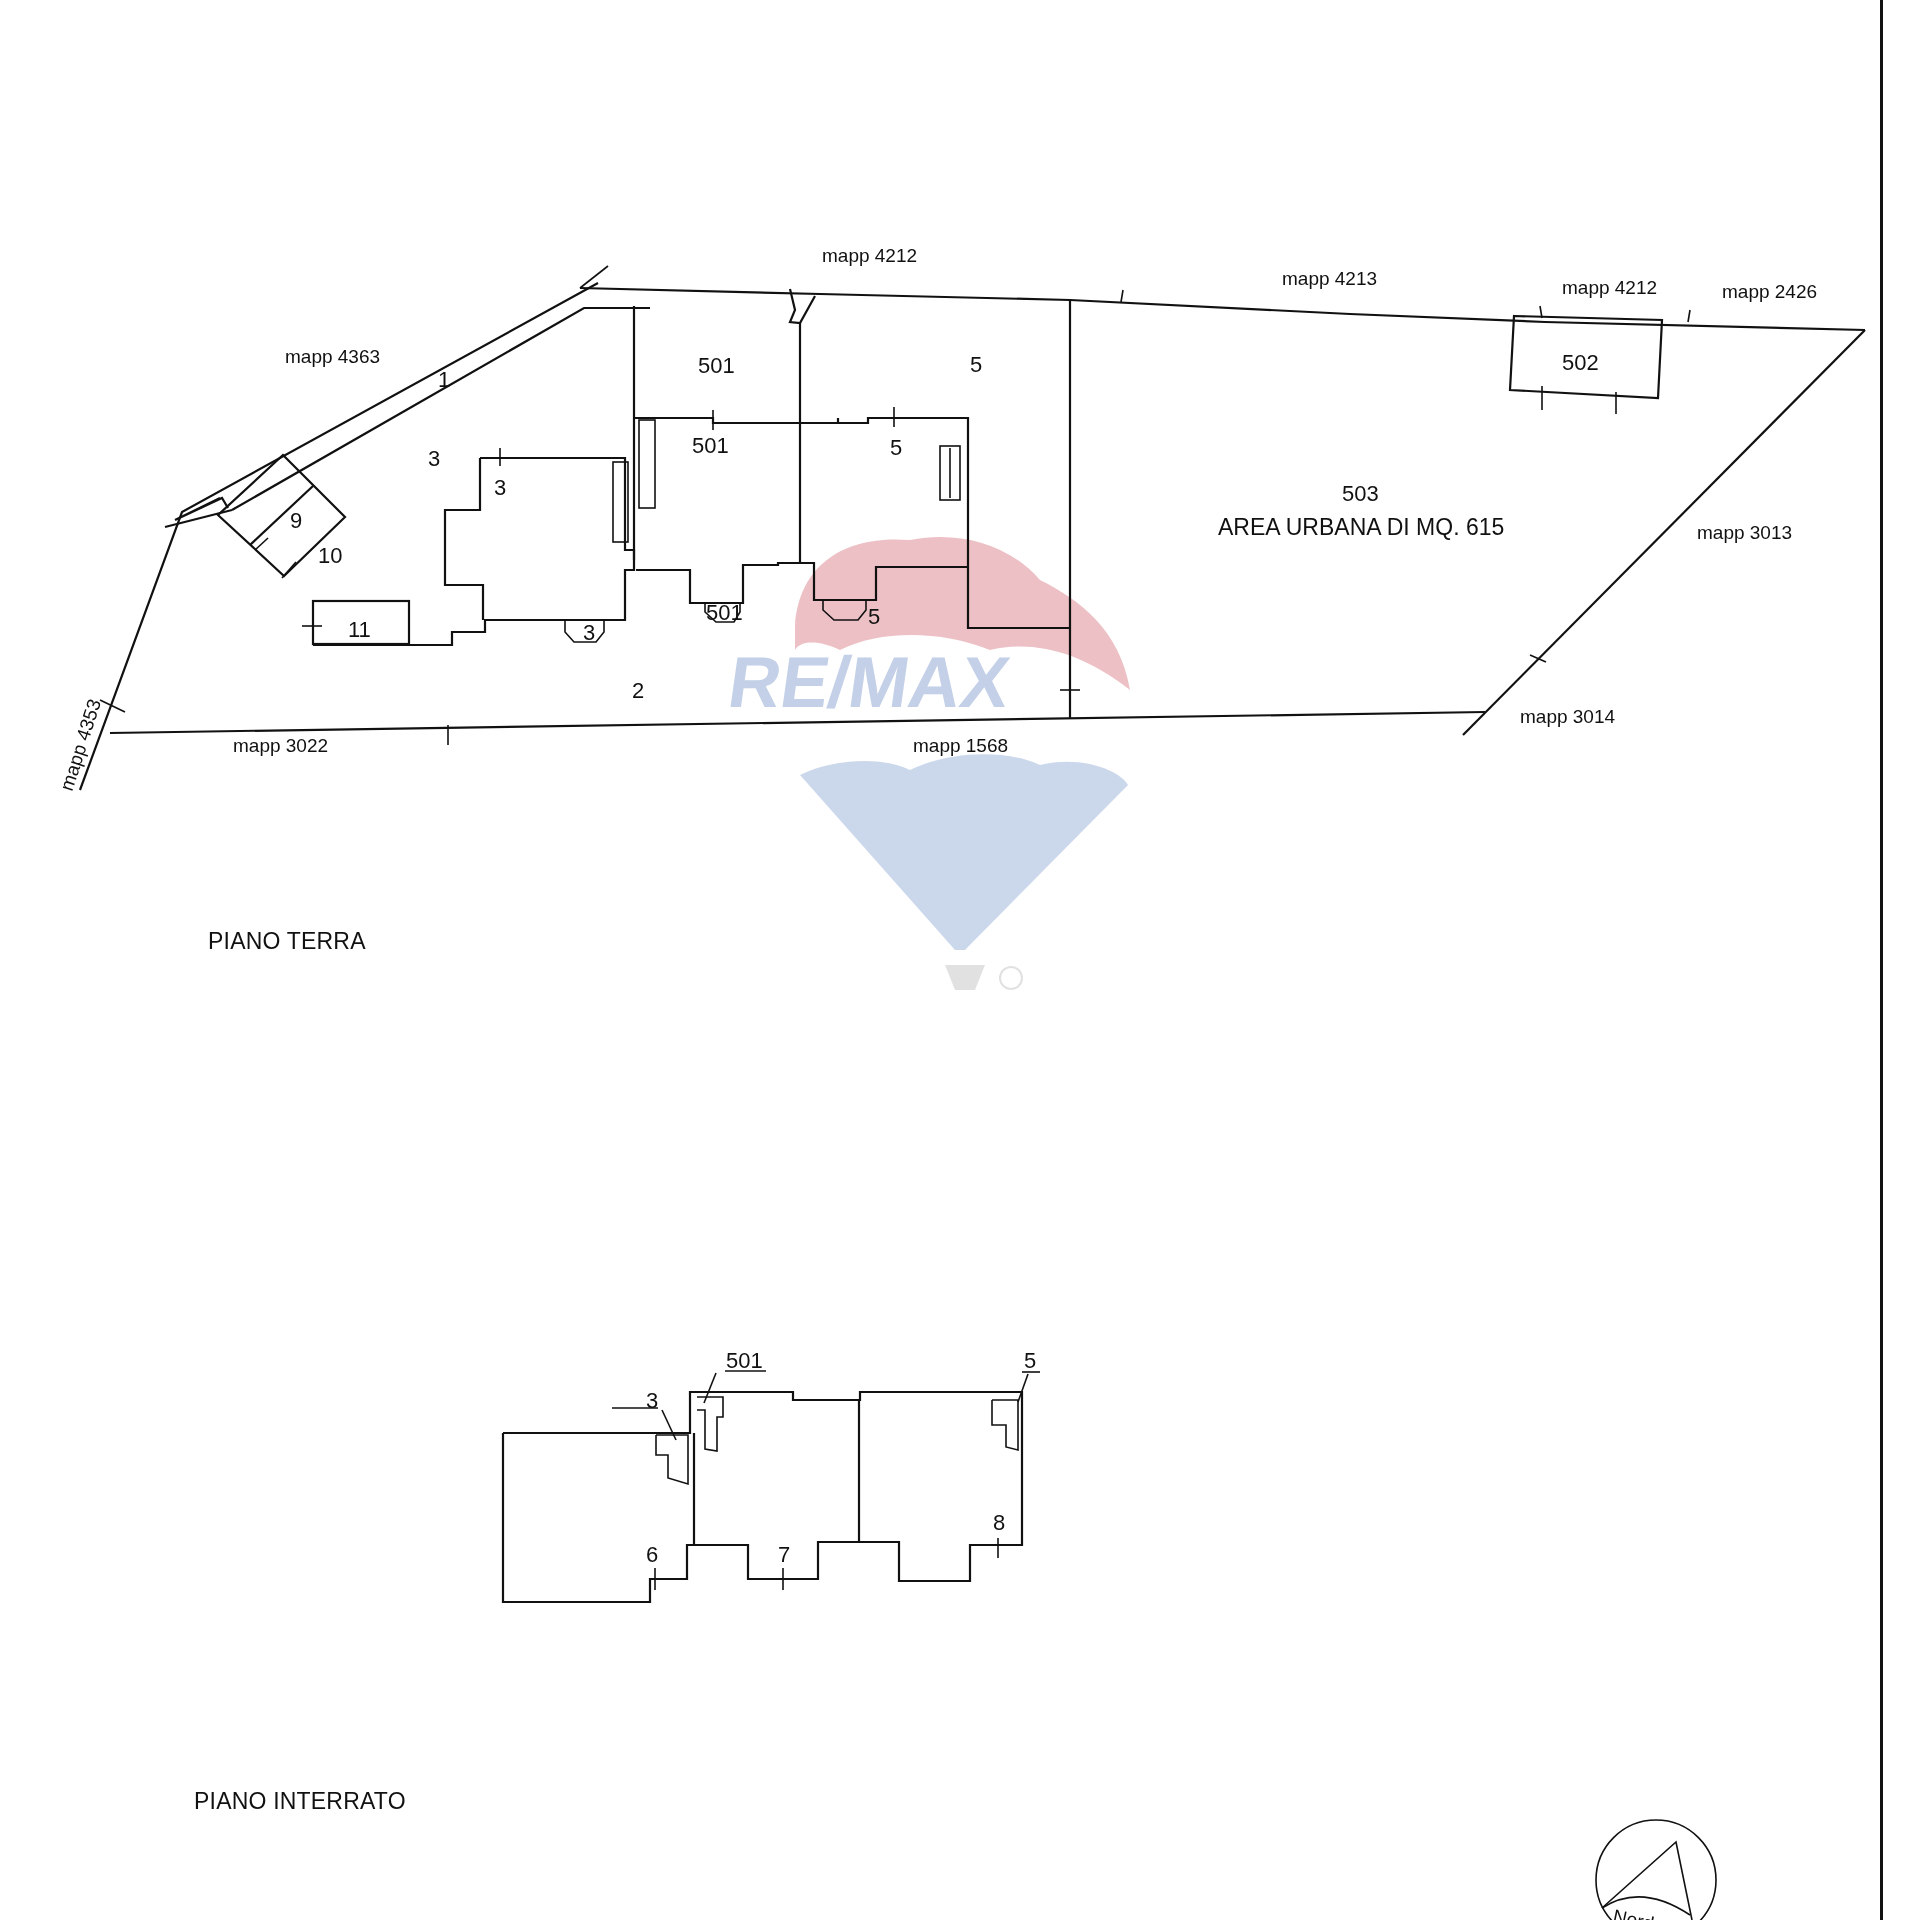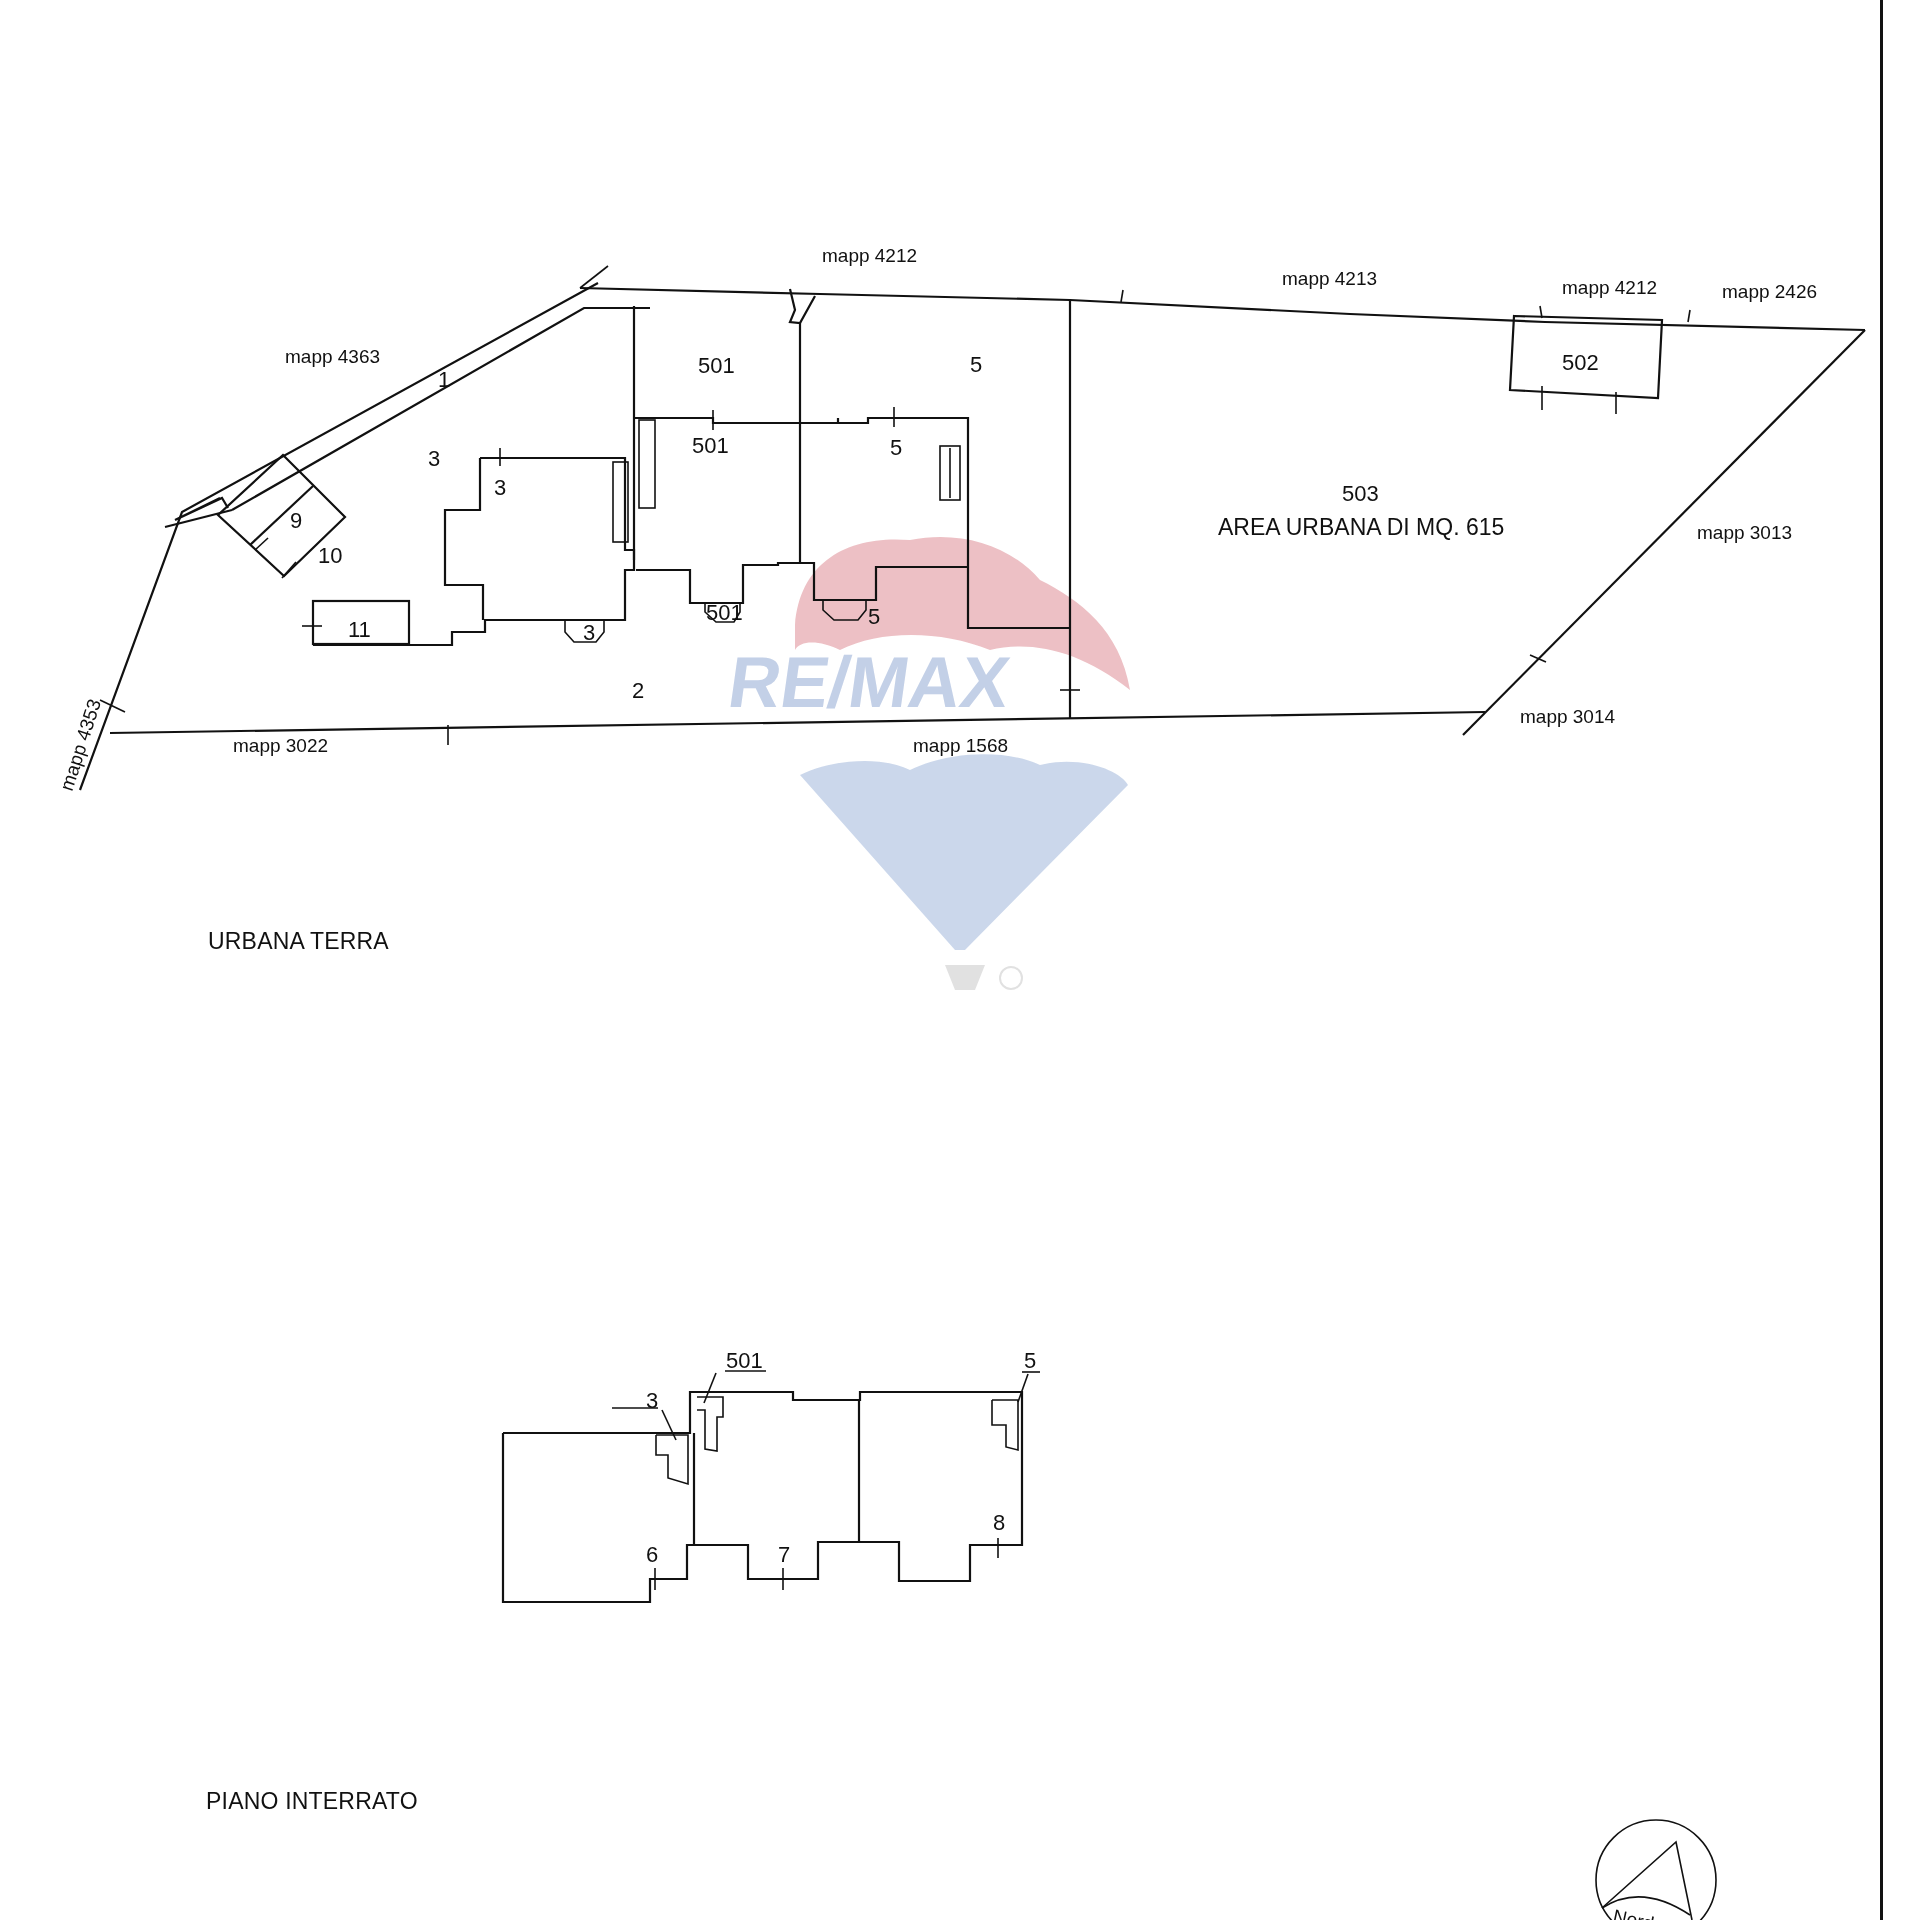--- a/index.html
+++ b/index.html
@@ -145,14 +145,14 @@
   </g>
 
   <g>
     <circle class="lnt" cx="1656" cy="1880" r="60"></circle>
     <polyline class="lnt" points="1602,1908 1676,1842 1692,1920"></polyline>
     <path class="lnt" d="M1602 1908 C 1630 1890, 1660 1895, 1690 1915"></path>
     <text class="lbl sm" x="1612" y="1922" transform="rotate(12 1612 1922)">Nord</text>
   </g>
 </svg>
 
-<div class="title" style="left:208px; top:928px;">URBANA TERRA</div>
-<div class="title" style="left:206px; top:1788px;">PIANO INTERRATO</div>
+<div class="title" style="left:208px; top:928px;">PIANO TERRA</div>
+<div class="title" style="left:194px; top:1788px;">PIANO INTERRATO</div>
 
 </body></html>

